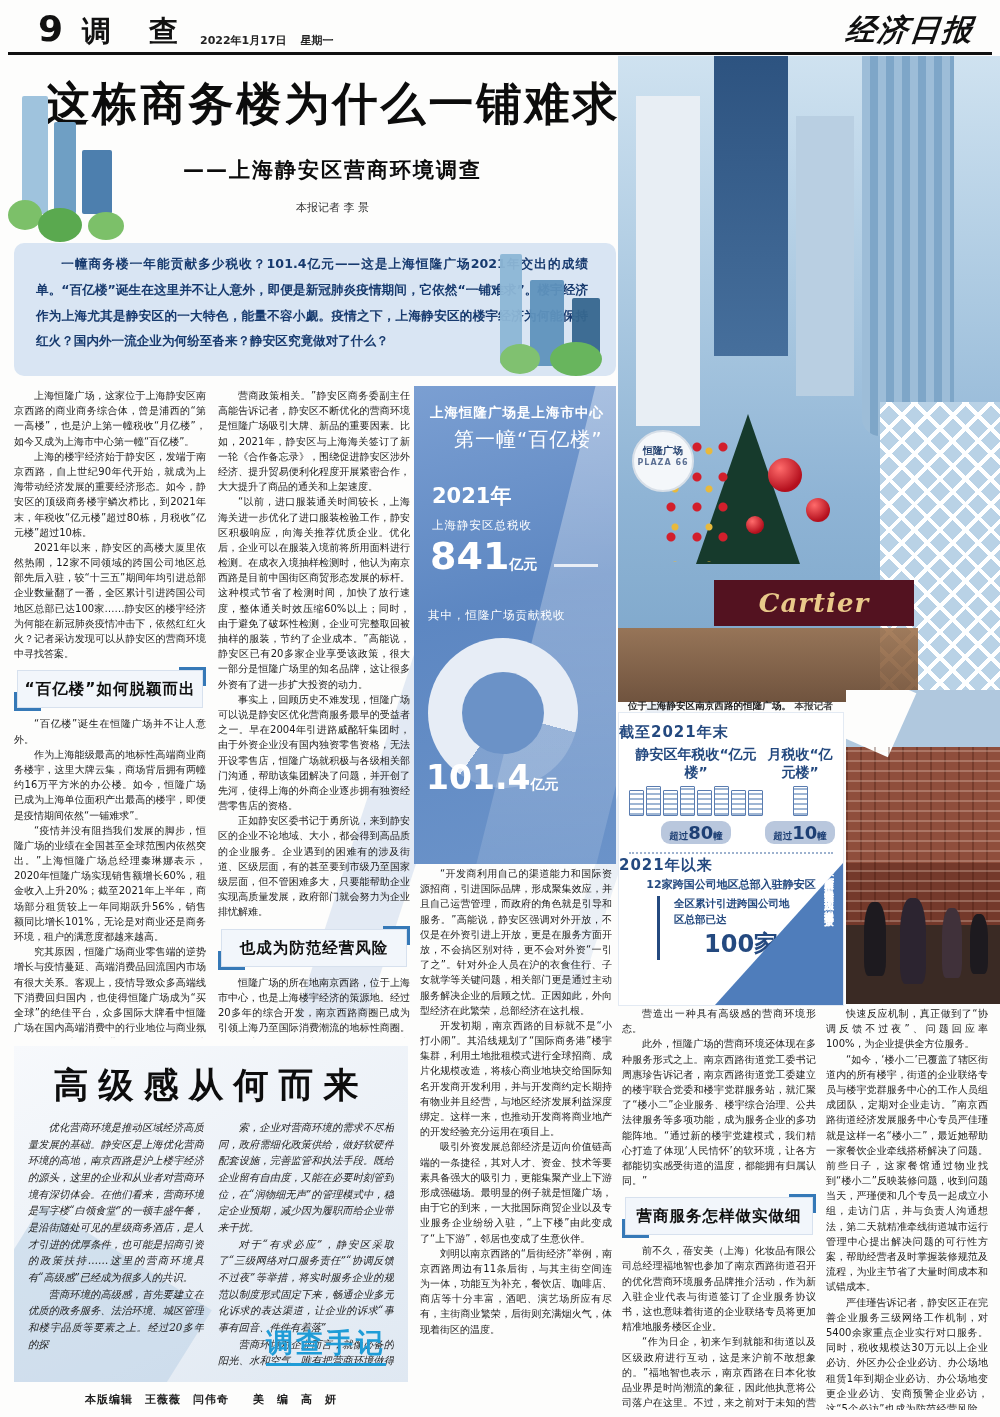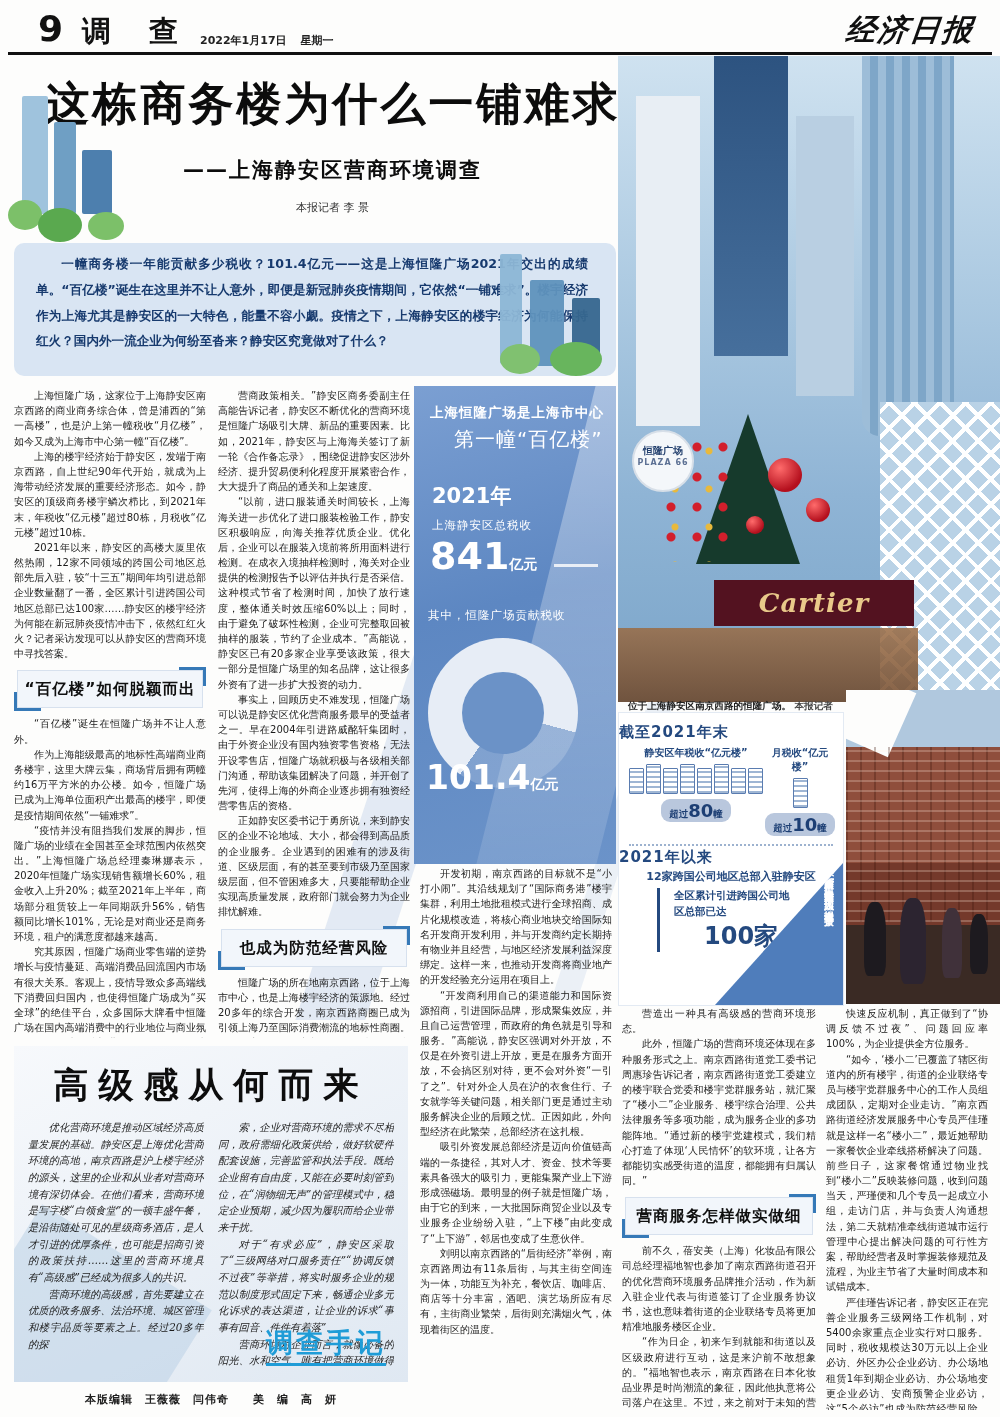--- a/index.html
+++ b/index.html
@@ -79,21 +79,21 @@
   .gauge{position:absolute;left:14px;top:252px;width:150px;height:150px;border-radius:50%;
          background:conic-gradient(from 215deg,#e7edf6 0 250deg,rgba(255,255,255,.18) 250deg 360deg);}
   .gauge::after{content:'';position:absolute;left:34px;top:34px;width:82px;height:82px;border-radius:50%;
          background:#6b92c7;}
   .igA-sval{position:absolute;left:12px;top:372px;font-size:33px;font-weight:900;}
   
   .igB{position:absolute;left:618px;top:712px;width:224px;height:292px;background:#fff;overflow:hidden;
        color:#24497f;border:1px solid #e3eaf3;}
   .igB-h{font-size:15px;font-weight:900;text-align:left;margin:10px 0 4px 0;letter-spacing:1px;}
   .igB-row{display:flex;justify-content:space-between;padding:0 8px;}
-  .igB-lblL{font-size:10px;font-weight:bold;}
+  .igB-lblL{font-size:14px;font-weight:bold;}
   .bgroup{display:flex;align-items:flex-end;gap:2px;margin-top:4px;}
   .bicon{width:13px;height:24px;border:1.5px solid #5a7cb0;border-radius:1px;
          background-image:repeating-linear-gradient(0deg,#9fb6d4 0 2px,transparent 2px 5px);}
   .badge{display:inline-block;margin-top:5px;background:#b9c7dd;color:#1d3f74;border-radius:9px;
          padding:1px 8px;font-size:9.5px;font-weight:bold;}
   .badge b{font-size:18px;font-weight:900;}
   .igB-dots{margin:8px 10px 2px 10px;border-top:2px dotted #9db2cf;}
   .igB-line1{font-size:11px;font-weight:bold;text-align:center;margin-top:2px;}
   .igB-brk{position:relative;margin:4px 0 0 38px;padding-left:14px;border-left:3px solid #24497f;}
   .igB-line2{font-size:10.5px;font-weight:bold;line-height:1.5;}
@@ -270,34 +270,34 @@
         <p>“百亿楼”诞生在恒隆广场并不让人意外。</p>
         <p>作为上海能级最高的地标性高端商业商务楼宇，这里大牌云集，商场背后拥有两幢约16万平方米的办公楼。如今，恒隆广场已成为上海单位面积产出最高的楼宇，即便是疫情期间依然“一铺难求”。</p>
         <p>“疫情并没有阻挡我们发展的脚步，恒隆广场的业绩在全国甚至全球范围内依然突出。”上海恒隆广场总经理秦琳娜表示，2020年恒隆广场实现销售额增长60%，租金收入上升20%；截至2021年上半年，商场部分租赁较上一年同期跃升56%，销售额同比增长101%，无论是对商业还是商务环境，租户的满意度都越来越高。</p>
         <p>究其原因，恒隆广场商业零售端的逆势增长与疫情蔓延、高端消费品回流国内市场有很大关系。客观上，疫情导致众多高端线下消费回归国内，也使得恒隆广场成为“买全球”的绝佳平台，众多国际大牌看中恒隆广场在国内高端消费中的行业地位与商业氛围，纷纷在此开辟新业务。2021年，一些国际大牌入驻、品牌形象店开业、旗舰店开幕等，品牌进一步扩容保证了充足的高端货品供给。</p>
       </div>
   </div>
 
   <div class="col" style="left:218px;top:388px;width:192px;height:650px;">
     <div>
         <p>营商政策相关。”静安区商务委副主任高能告诉记者，静安区不断优化的营商环境是恒隆广场吸引大牌、新品的重要因素。比如，2021年，静安区与上海海关签订了新一轮《合作备忘录》，围绕促进静安区涉外经济、提升贸易便利化程度开展紧密合作，大大提升了商品的通关和上架速度。</p>
-        <p>“以前，进口服装通关时间较长，上海海关进一步优化了进口服装检验工作，静安区积极响应，向海关推荐优质企业。优化后，企业可以在服装入境前将所用面料进行检测。在成衣入境抽样检测时，海关对企业提供的检测报告予以评估并执行是否采信。这种模式节省了检测时间，加快了放行速度，整体通关时效压缩60%以上；同时，由于避免了破坏性检测，企业可完整取回被抽样的服装，节约了企业成本。”高能说，静安区已有20多家企业享受该政策，很大一部分是恒隆广场里的知名品牌，这让很多外资有了进一步扩大投资的动力。</p>
+        <p>“以前，进口服装通关时间较长，上海海关进一步优化了进口服装检验工作，静安区积极响应，向海关推荐优质企业。优化后，企业可以在服装入境前将所用面料进行检测。在成衣入境抽样检测时，他认为南京西路是目前中国街区商贸形态发展的标杆。这种模式节省了检测时间，加快了放行速度，整体通关时效压缩60%以上；同时，由于避免了破坏性检测，企业可完整取回被抽样的服装，节约了企业成本。”高能说，静安区已有20多家企业享受该政策，很大一部分是恒隆广场里的知名品牌，这让很多外资有了进一步扩大投资的动力。</p>
         <p>事实上，回顾历史不难发现，恒隆广场可以说是静安区优化营商服务最早的受益者之一。早在2004年引进路威酩轩集团时，由于外资企业没有国内独资零售资格，无法开设零售店，恒隆广场就积极与各级相关部门沟通，帮助该集团解决了问题，并开创了先河，使得上海的外商企业逐步拥有独资经营零售店的资格。</p>
         <p>正如静安区委书记于勇所说，来到静安区的企业不论地域、大小，都会得到高品质的企业服务。企业遇到的困难有的涉及街道、区级层面，有的甚至要到市级乃至国家级层面，但不管困难多大，只要能帮助企业实现高质量发展，政府部门就会努力为企业排忧解难。</p>
       </div>
     <div class="sec-head">也成为防范经营风险</div>
     <div>
         <p>恒隆广场的所在地南京西路，位于上海市中心，也是上海楼宇经济的策源地。经过20多年的综合开发，南京西路商圈已成为引领上海乃至国际消费潮流的地标性商圈。如今，这里聚集了商贸服务、金融服务、文化创意、数据智能、生命健康等多种产业，2000多个国内外知名品牌汇聚于此，上海74%的离境退税交易发生在这里，日均客流量达38万人，一个商圈就贡献了静安区43%的税收……</p>
       </div>
   </div>
 
   <div class="col" style="left:420px;top:866px;width:192px;height:544px;">
     <div>
+        <p>“开发商利用自己的渠道能力和国际资源招商，引进国际品牌，形成聚集效应，并且自己运营管理，而政府的角色就是引导和服务。”高能说，静安区强调对外开放，不仅是在外资引进上开放，更是在服务方面开放，不会搞区别对待，更不会对外资“一引了之”。针对外企人员在沪的衣食住行、子女就学等关键问题，相关部门更是通过主动服务解决企业的后顾之忧。正因如此，外向型经济在此繁荣，总部经济在这扎根。</p>
         <p>开发初期，南京西路的目标就不是“小打小闹”。其沿线规划了“国际商务港”楼宇集群，利用土地批租模式进行全球招商、成片化规模改造，将核心商业地块交给国际知名开发商开发利用，并与开发商约定长期持有物业并且经营，与地区经济发展利益深度绑定。这样一来，也推动开发商将商业地产的开发经验充分运用在项目上。</p>
-        <p>“开发商利用自己的渠道能力和国际资源招商，引进国际品牌，形成聚集效应，并且自己运营管理，而政府的角色就是引导和服务。”高能说，静安区强调对外开放，不仅是在外资引进上开放，更是在服务方面开放，不会搞区别对待，更不会对外资“一引了之”。针对外企人员在沪的衣食住行、子女就学等关键问题，相关部门更是通过主动服务解决企业的后顾之忧。正因如此，外向型经济在此繁荣，总部经济在这扎根。</p>
         <p>吸引外资发展总部经济是迈向价值链高端的一条捷径，其对人才、资金、技术等要素具备强大的吸引力，更能集聚产业上下游形成强磁场。最明显的例子就是恒隆广场，由于它的到来，一大批国际商贸企业以及专业服务企业纷纷入驻，“上下楼”由此变成了“上下游”，邻居也变成了生意伙伴。</p>
         <p>刘明以南京西路的“后街经济”举例，南京西路周边有11条后街，与其主街空间连为一体，功能互为补充，餐饮店、咖啡店、商店等十分丰富，酒吧、演艺场所应有尽有，主街商业繁荣，后街则充满烟火气，体现着街区的温度。</p>
       </div>
   </div>
 
   <div class="col" style="left:622px;top:1006px;width:194px;height:404px;">
     <div>
         <p>营造出一种具有高级感的营商环境形态。</p>
         <p>此外，恒隆广场的营商环境还体现在多种服务形式之上。南京西路街道党工委书记周惠珍告诉记者，南京西路街道党工委建立的楼宇联合党委和楼宇党群服务站，就汇聚了“楼小二”企业服务、楼宇综合治理、公共法律服务等多项功能，成为服务企业的多功能阵地。“通过新的楼宇党建模式，我们精心打造了体现‘人民情怀’的软环境，让各方都能切实感受街道的温度，都能拥有归属认同。”</p>
       </div>

